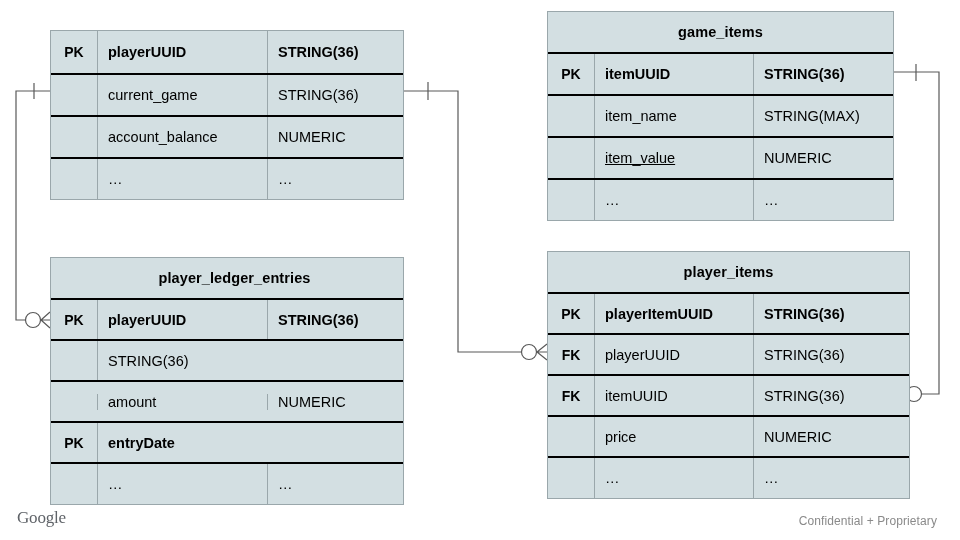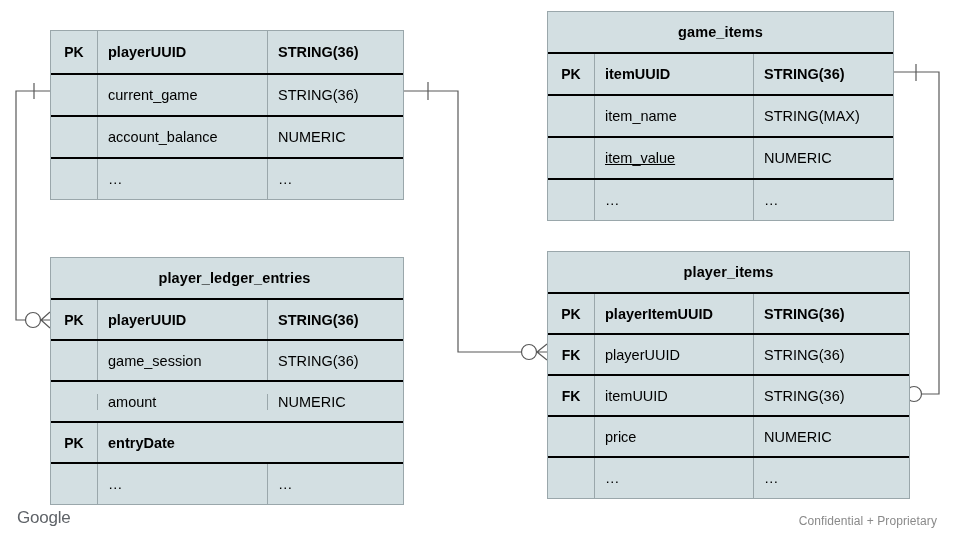--- a/index.html
+++ b/index.html
@@ -79,21 +79,21 @@
   .col-div { border-left: 1px solid #9aa7ab; }
 
   .bold { font-weight: bold; }
 
   
   #google-logo {
     position: absolute;
     left: 17px;
     top: 508px;
     z-index: 3;
-    font-family: Liberation Sans, sans-serif;
+    font-family: Liberation Serif, serif;
     font-size: 17px;
     color: #5f6368;
     letter-spacing: -0.2px;
   }
   #confidential {
     position: absolute;
     right: 23px;
     top: 514px;
     z-index: 3;
     font-size: 12px;
@@ -162,21 +162,20 @@
     <div class="row" style="height:40px;margin-left:15px;">
       <div class="title" style="width:352px;">player_ledger_entries</div>
     </div>
     <div class="row" style="height:41px;">
       <div class="cell key bold" style="width:46px;">PK</div>
       <div class="cell name col-div bold" style="width:170px;">playerUUID</div>
       <div class="cell type col-div bold" style="width:136px;">STRING(36)</div>
     </div>
     <div class="row" style="height:41px;">
       <div class="cell key" style="width:46px;"></div>
-      <div class="cell name col-div" style="width:170px;">game_session</div>
       <div class="cell type col-div" style="width:136px;">STRING(36)</div>
     </div>
     <div class="row" style="height:41px;align-items:center;">
       <div class="cell key" style="width:46px;"></div>
       <div class="cell name col-div" style="width:170px;">amount</div>
       <div class="cell type col-div" style="width:136px;">NUMERIC</div>
     </div>
     <div class="row" style="height:41px;">
       <div class="cell key bold" style="width:46px;">PK</div>
       <div class="cell name col-div bold" style="width:170px;">entryDate</div>

